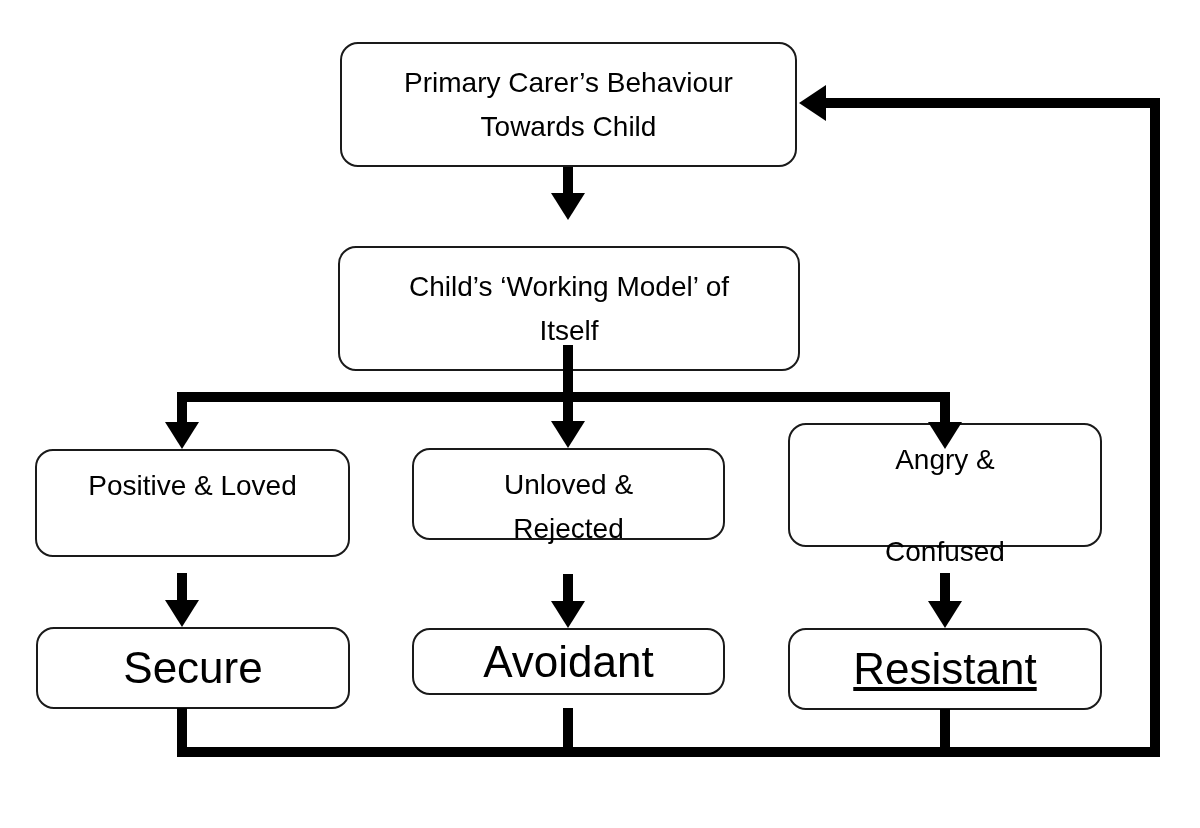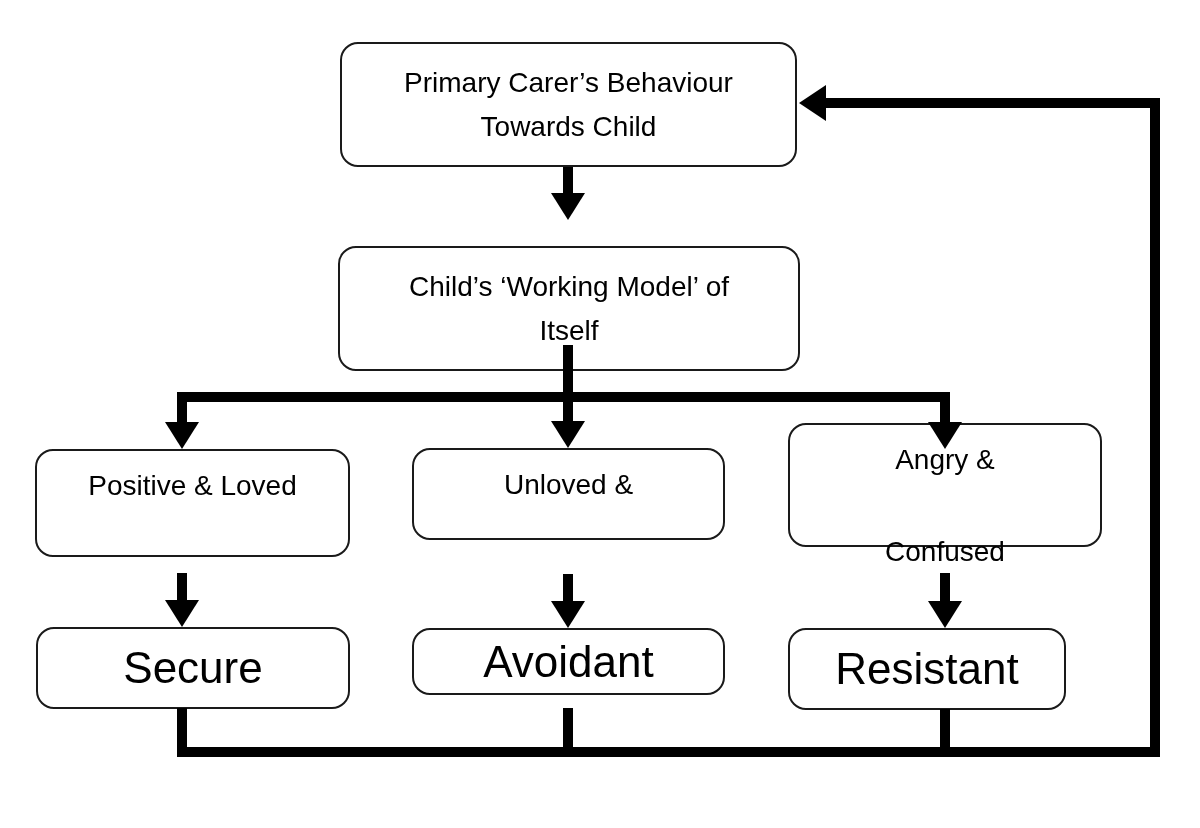--- a/index.html
+++ b/index.html
@@ -53,21 +53,21 @@
   }
 
   
   #n-primary  {left:340px;top:42px; width:457px;height:125px;}
   #n-model    {left:338px;top:220px;width:462px;height:125px;margin-top:26px;}
   #n-positive {left:35px; top:449px;width:315px;height:108px;}
   #n-unloved  {left:412px;top:448px;width:313px;height:92px;}
   #n-angry    {left:788px;top:423px;width:314px;height:124px;gap:48px;}
   #n-secure   {left:36px; top:627px;width:314px;height:82px;}
   #n-avoidant {left:412px;top:628px;width:313px;height:67px;}
-  #n-resistant{left:788px;top:628px;width:278px;height:82px;}
+  #n-resistant{left:788px;top:628px;width:314px;height:82px;text-decoration:underline;}
 
   
   #s-primary-model      {left:563px;top:167px;width:10px;height:30px;}
   #a-primary-model      {left:551px;top:193px;}
   #s-model-branch       {left:563px;top:345px;width:10px;height:57px;}
   #s-branch-h           {left:177px;top:392px;width:773px;height:10px;}
   #s-drop-left          {left:177px;top:402px;width:10px;height:22px;}
   #a-drop-left          {left:165px;top:422px;}
   #s-drop-center        {left:563px;top:402px;width:10px;height:22px;}
   #a-drop-center        {left:551px;top:421px;}
@@ -101,20 +101,21 @@
     <span class="tline">Child’s ‘Working Model’ of</span>
     <span class="tline">Itself</span>
   </div>
 
   <div class="node fs-m top-align" id="n-positive">
     <span class="tline">Positive &amp; Loved</span>
   </div>
 
   <div class="node fs-m top-align" id="n-unloved">
     <span class="tline">Unloved &amp;</span>
+    <span class="tline">Rejected</span>
   </div>
 
   <div class="node fs-m top-align" id="n-angry">
     <span class="tline">Angry &amp;</span>
     <span class="tline">Confused</span>
   </div>
 
   <div class="node fs-l" id="n-secure">
     <span class="tline">Secure</span>
   </div>

